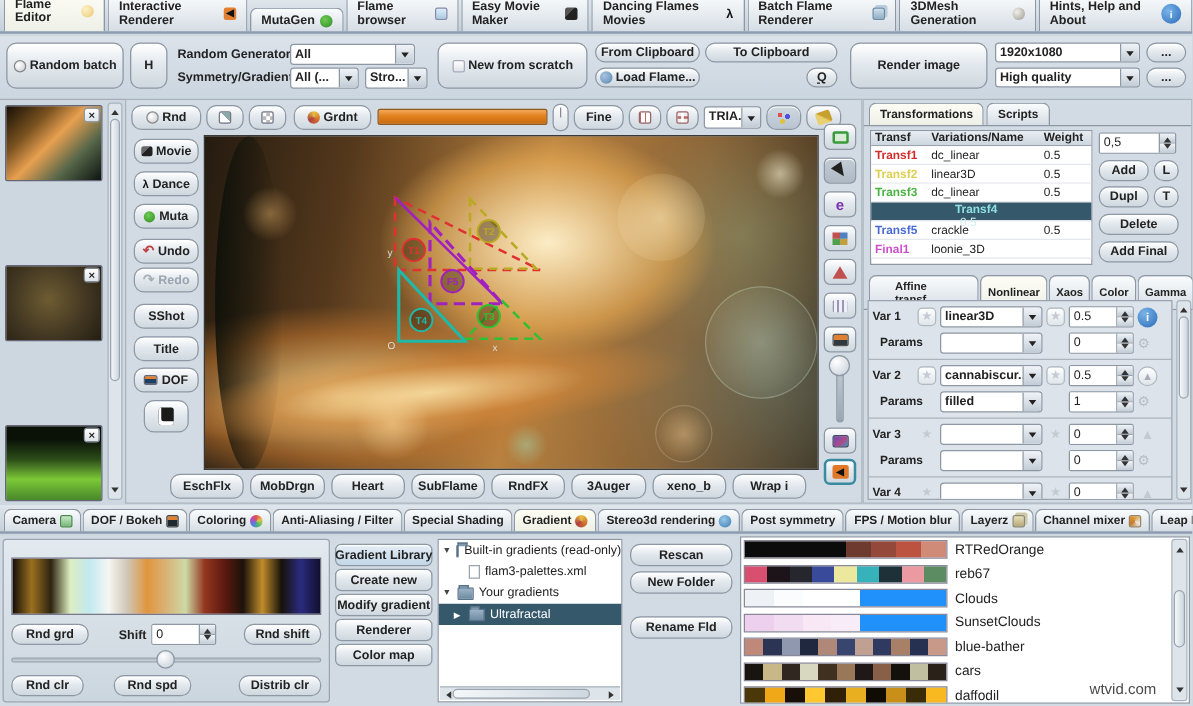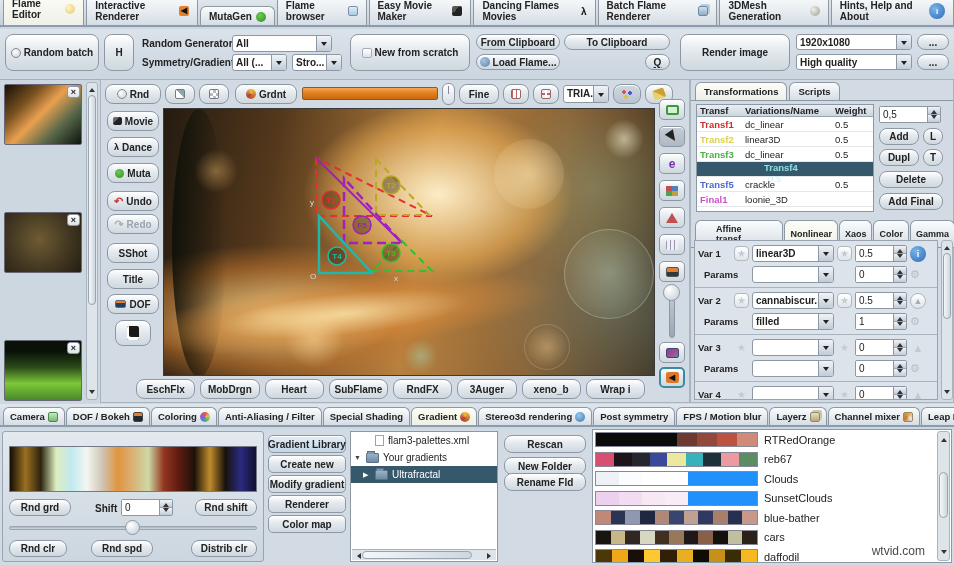--- a/index.html
+++ b/index.html
@@ -688,20 +688,25 @@
     <div class="abs btn" style="left:188px;top:108px;width:66px;height:17px;">Distrib clr</div>
   </div>
 
   <div class="abs btn sq" style="left:268px;top:6px;width:78px;height:18px;background:linear-gradient(#e4eef6,#c2d6e6);">Gradient Library</div>
   <div class="abs btn sq" style="left:268px;top:26px;width:78px;height:18px;">Create new</div>
   <div class="abs btn sq" style="left:268px;top:46px;width:78px;height:18px;">Modify gradient</div>
   <div class="abs btn sq" style="left:268px;top:66px;width:78px;height:18px;">Renderer</div>
   <div class="abs btn sq" style="left:268px;top:86px;width:78px;height:18px;">Color map</div>
 
   <div class="abs white-box" style="left:350px;top:2px;width:148px;height:131px;">
+    <div class="treerow">
+      <span class="exp">▼</span>
+      <span class="folder"></span>
+      <span>Built-in gradients (read-only)</span>
+    </div>
     <div class="treerow" style="padding-left:24px;">
       <span class="file"></span>
       <span>flam3-palettes.xml</span>
     </div>
     <div class="treerow">
       <span class="exp">▼</span>
       <span class="folder"></span>
       <span>Your gradients</span>
     </div>
     <div class="treerow sel" style="padding-left:12px;">
@@ -711,21 +716,21 @@
     </div>
     <div style="position:absolute;left:1px;bottom:1px;width:144px;height:11px;background:#dde4ea;border-top:1px solid #aab4be;">
       <div class="sb-thumb" style="position:absolute;left:10px;top:1px;width:110px;height:8px;"></div>
       <div style="position:absolute;left:2px;top:3px;width:0;height:0;border:3px solid transparent;border-right:4px solid #333;"></div>
       <div style="position:absolute;right:2px;top:3px;width:0;height:0;border:3px solid transparent;border-left:4px solid #333;"></div>
     </div>
   </div>
 
   <div class="abs btn" style="left:504px;top:6px;width:82px;height:18px;">Rescan</div>
   <div class="abs btn" style="left:504px;top:28px;width:82px;height:18px;">New Folder</div>
-  <div class="abs btn" style="left:504px;top:44px;width:82px;height:18px;text-align:right;">Rename Fld</div>
+  <div class="abs btn" style="left:504px;top:64px;width:82px;height:18px;text-align:right;">Rename Fld</div>
 
   <div class="abs white-box" style="left:592px;top:0;width:360px;height:134px;overflow:hidden;">
     <div class="glistrow">
         <span class="gstrip" style="background: linear-gradient(90deg, rgb(11, 11, 11) 0%, rgb(11, 11, 11) 12.5%, rgb(11, 11, 11) 12.5%, rgb(11, 11, 11) 25%, rgb(11, 11, 11) 25%, rgb(11, 11, 11) 37.5%, rgb(11, 11, 11) 37.5%, rgb(11, 11, 11) 50%, rgb(110, 58, 48) 50%, rgb(110, 58, 48) 62.5%, rgb(148, 72, 58) 62.5%, rgb(148, 72, 58) 75%, rgb(188, 83, 64) 75%, rgb(188, 83, 64) 87.5%, rgb(208, 138, 120) 87.5%, rgb(208, 138, 120) 100%);"></span>
         <span style="font-size:11px;">RTRedOrange</span>
       </div>
     <div class="glistrow">
         <span class="gstrip" style="background: linear-gradient(90deg, rgb(217, 79, 112) 0%, rgb(217, 79, 112) 11.1%, rgb(28, 20, 24) 11.1%, rgb(28, 20, 24) 22.2%, rgb(38, 38, 46) 22.2%, rgb(38, 38, 46) 33.3%, rgb(58, 74, 154) 33.3%, rgb(58, 74, 154) 44.4%, rgb(236, 232, 158) 44.4%, rgb(236, 232, 158) 55.6%, rgb(56, 178, 186) 55.6%, rgb(56, 178, 186) 66.7%, rgb(30, 49, 56) 66.7%, rgb(30, 49, 56) 77.8%, rgb(234, 154, 160) 77.8%, rgb(234, 154, 160) 88.9%, rgb(92, 140, 98) 88.9%, rgb(92, 140, 98) 100%);"></span>
         <span style="font-size:11px;">reb67</span>
       </div>

